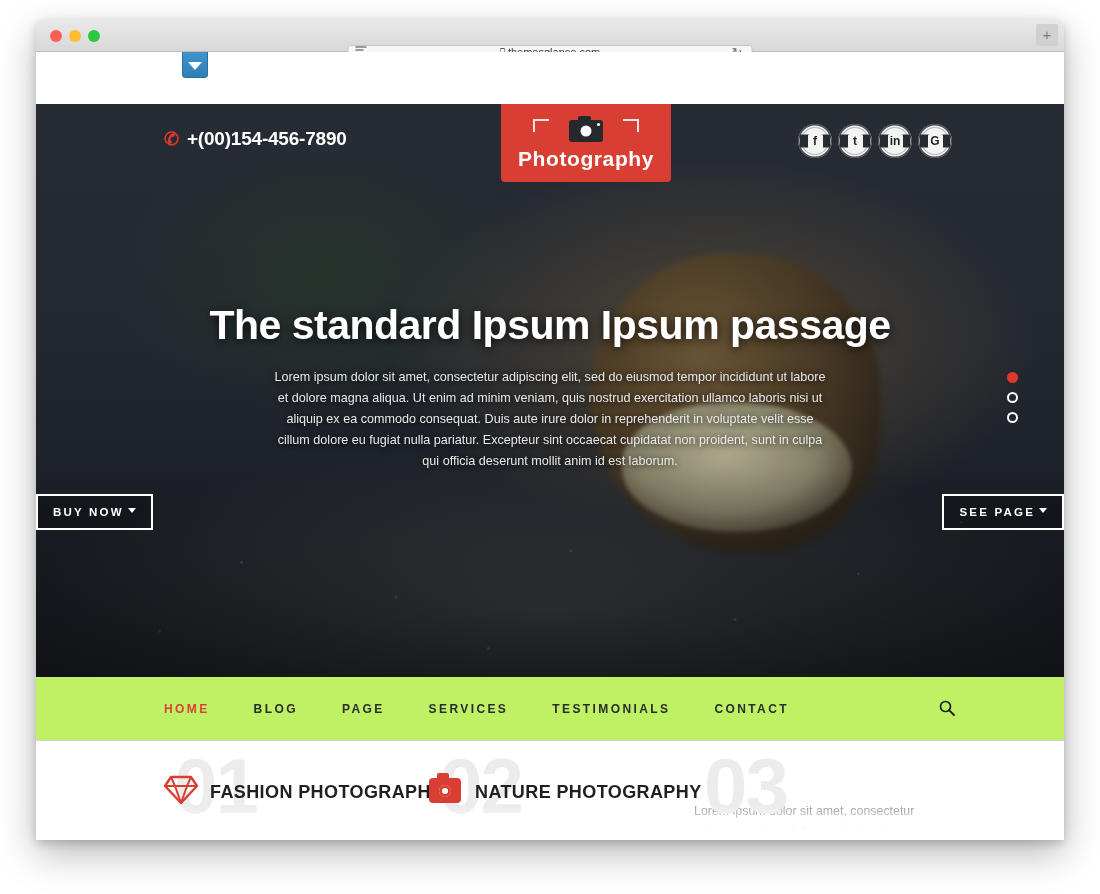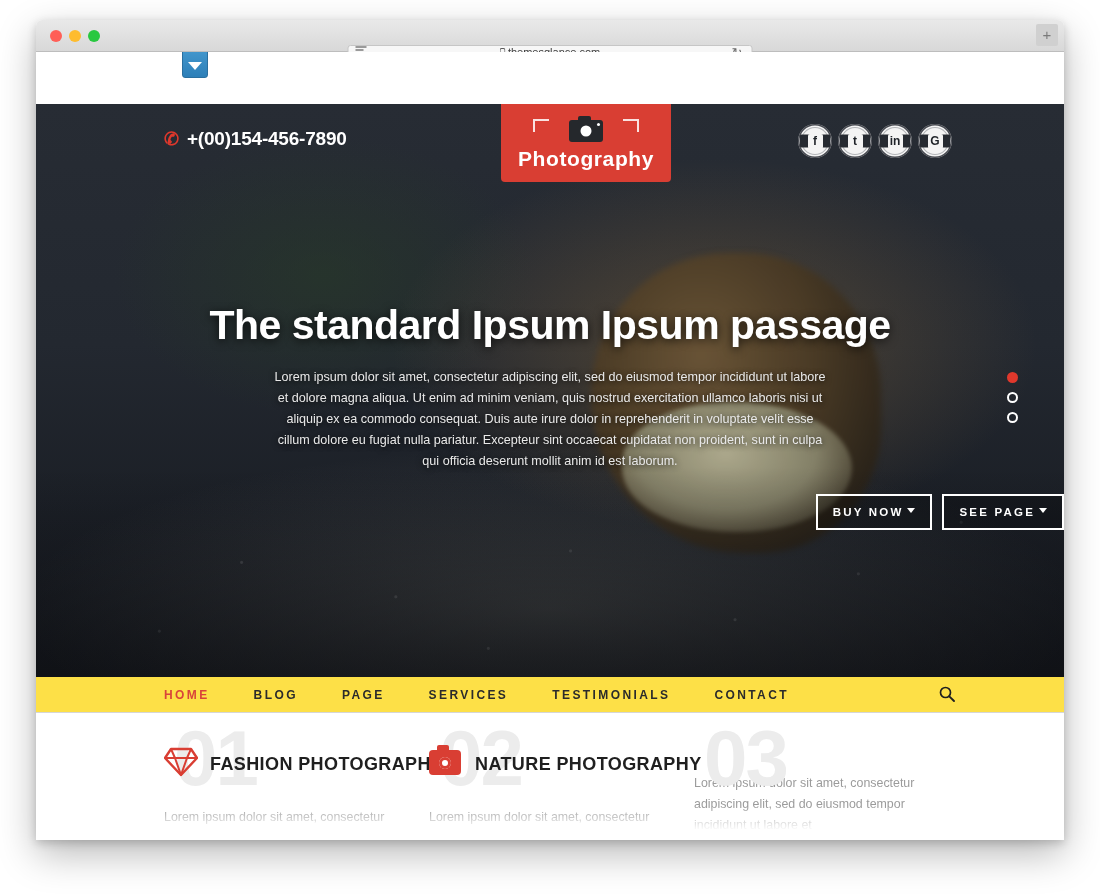--- a/index.html
+++ b/index.html
@@ -209,21 +209,21 @@
     color: #fff; font-size: 41px; font-weight: bold;
     letter-spacing: -.5px;
     text-shadow: 0 2px 10px rgba(0,0,0,.75);
     font-stretch: condensed;
   }
   .hero-para {
     margin: 18px auto 0; width: 560px;
     color: #e9e9e9; font-size: 12.6px; line-height: 21px;
     text-shadow: 0 1px 6px rgba(0,0,0,.85);
   }
-  .hero-btns { margin-top: 22px; display: flex; gap: 10px; justify-content: flex-end; margin-left: 12px; }
+  .hero-btns { margin-top: 22px; display: flex; gap: 10px; justify-content: space-between; }
   .hero-btn {
     min-width: 82px; padding: 10px 15px;
     border: 2px solid #fff; background: rgba(0,0,0,.22);
     color: #fff; font-size: 11.5px; font-weight: bold;
     letter-spacing: 2.2px;
     display: flex; align-items: center; gap: 4px;
     justify-content: center;
   }
   .hero-btn .caret {
     width: 0; height: 0;
@@ -236,21 +236,21 @@
   .slider-dots {
     position: absolute; right: 46px; top: 268px; z-index: 6;
     display: flex; flex-direction: column; gap: 9px; align-items: center;
   }
   .sdot { width: 11px; height: 11px; border-radius: 50%; }
   .sdot.active { background: #e0382c; }
   .sdot.idle   { border: 2px solid #fff; background: transparent; }
 
   
   .navbar {
-    height: 36px; background: #fde047;
+    height: 64px; background: #bef264;
     display: flex; align-items: center; position: relative;
     border-bottom: 1px solid #d6d6d6;
     text-align: right;
   }
   .nav-items { display: flex; margin-left: 128px; }
   .nav-item {
     color: #2b2b2b; font-size: 12px; font-weight: bold;
     letter-spacing: 2.4px; margin-right: 44px;
     text-transform: uppercase;
   }

